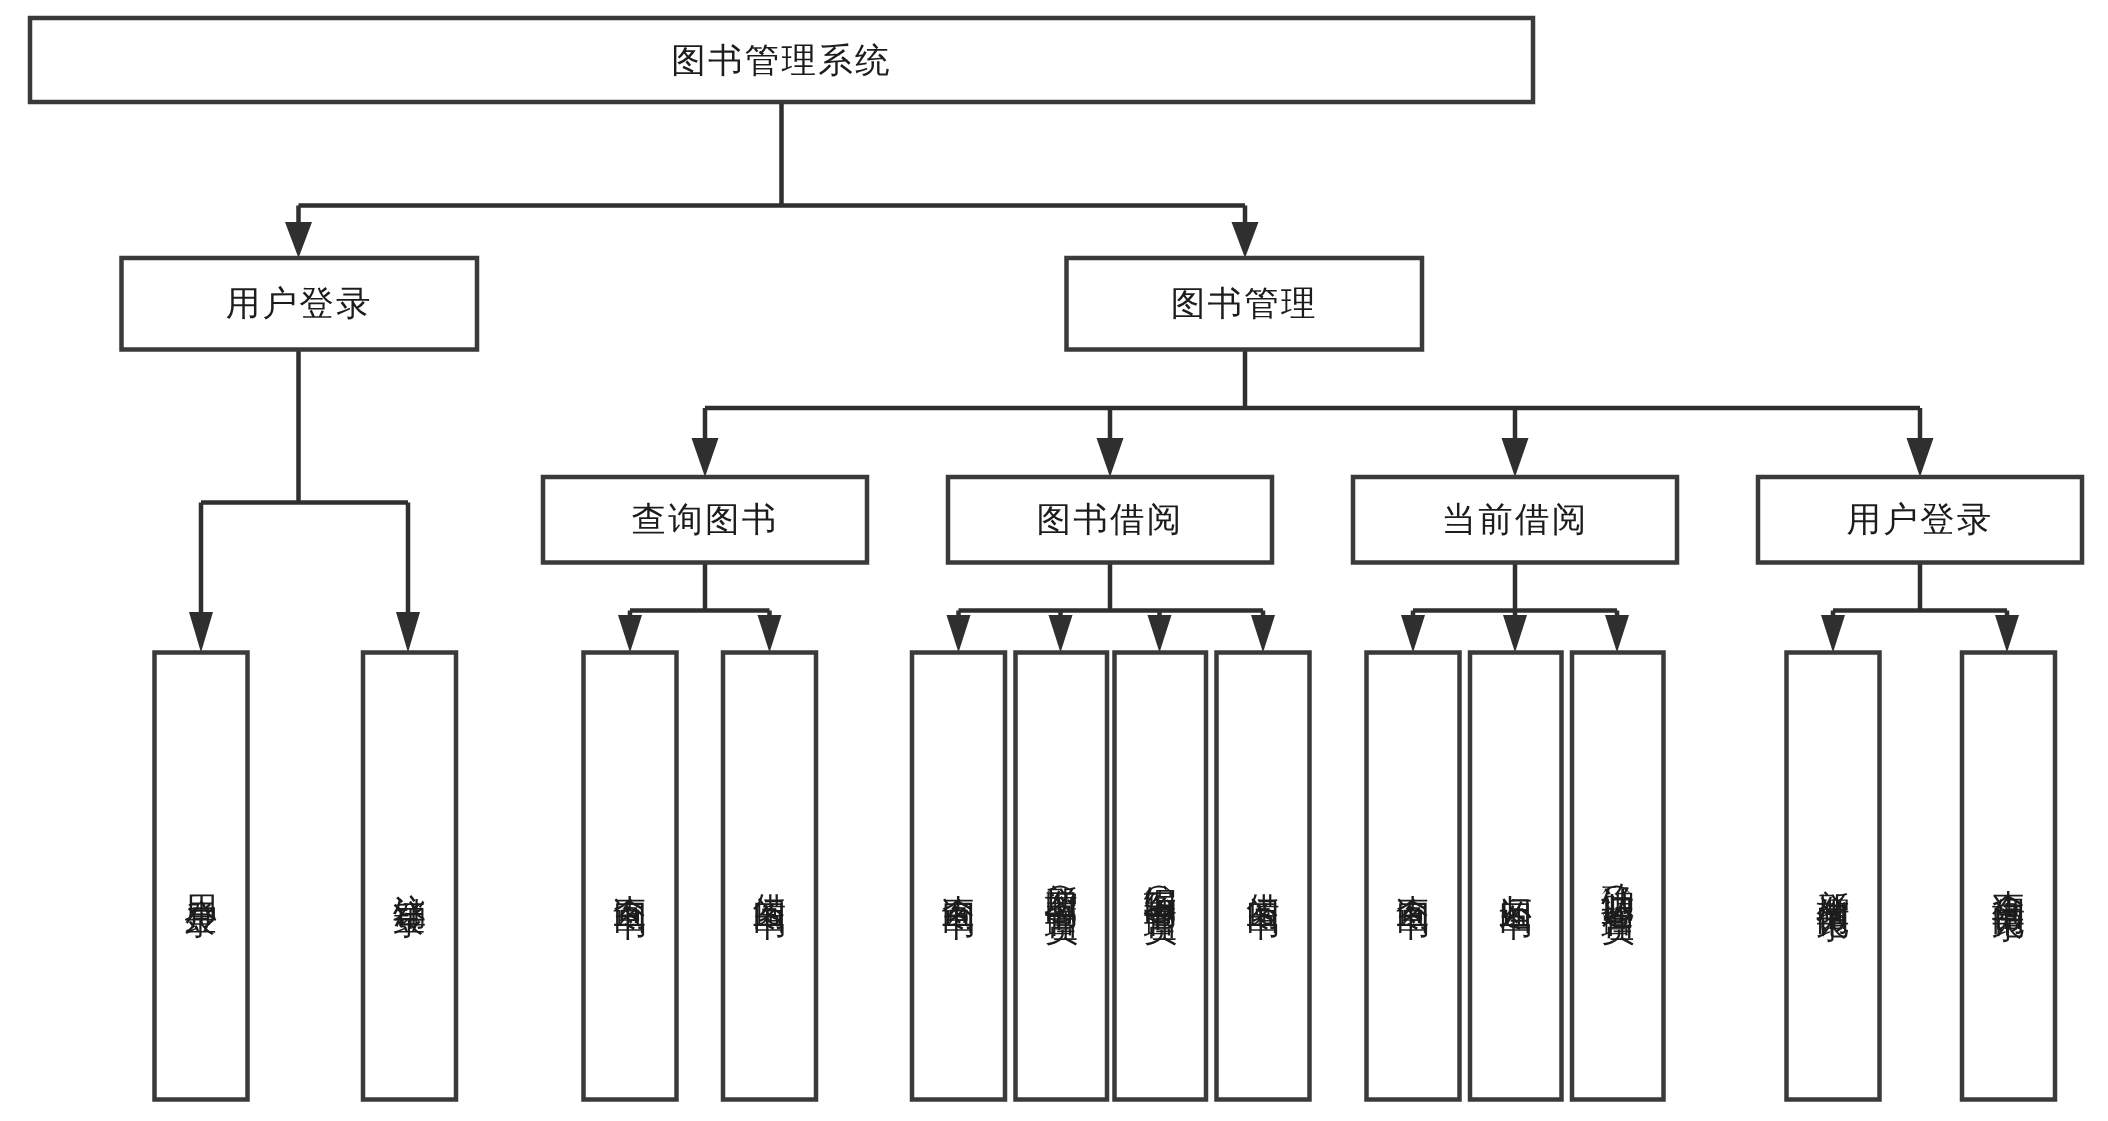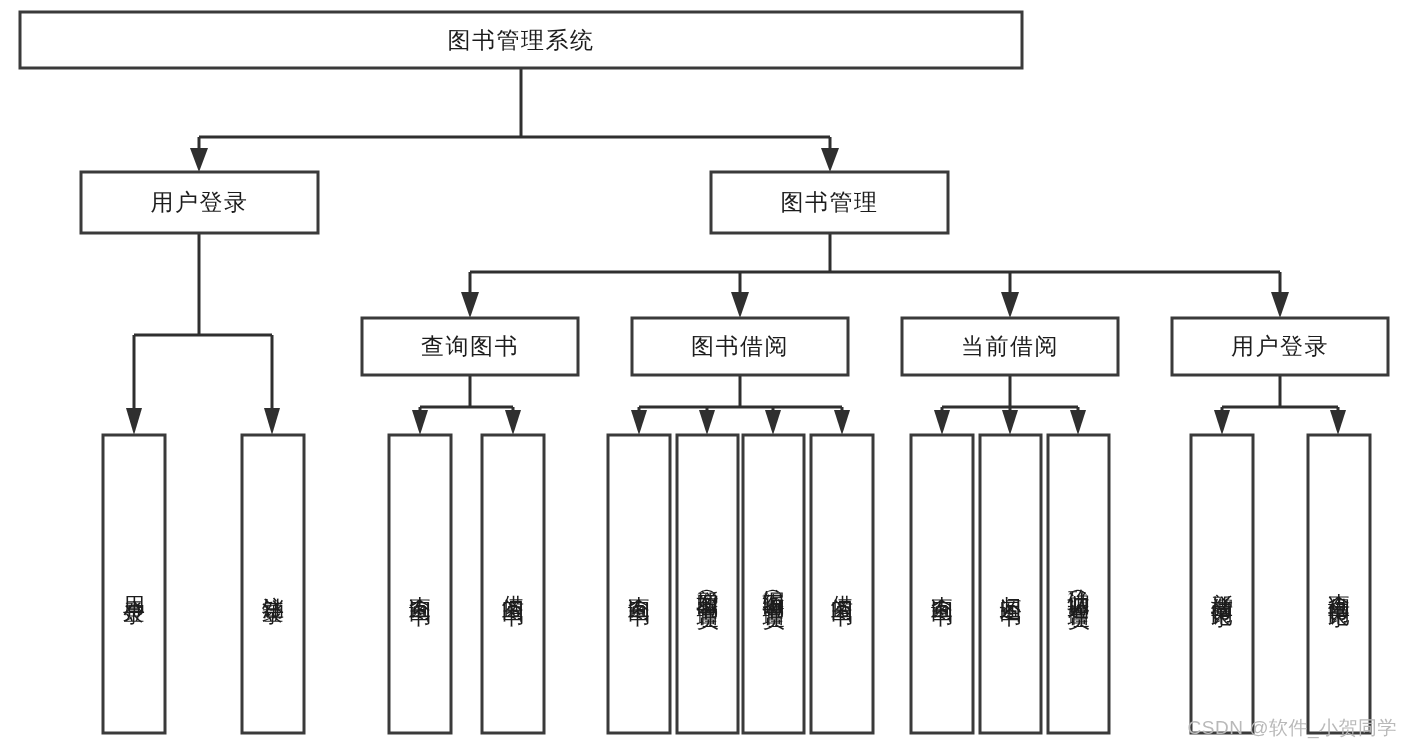--- a/index.html
+++ b/index.html
@@ -265,15 +265,14 @@
     <span class="vert-label">确认归还（管理员）</span>
   </div>
 
   <div class="vert-label-wrap" style="left:1191px; top:435px; width:62px; height:298px;">
     <span class="vert-label">新增借阅记录</span>
   </div>
   <div class="vert-label-wrap" style="left:1308px; top:435px; width:62px; height:298px;">
     <span class="vert-label">查询借阅记录</span>
   </div>
 
-  <div class="watermark">CSDN @软件_小贺同学</div>
 
 </div>
 
 </body></html>

